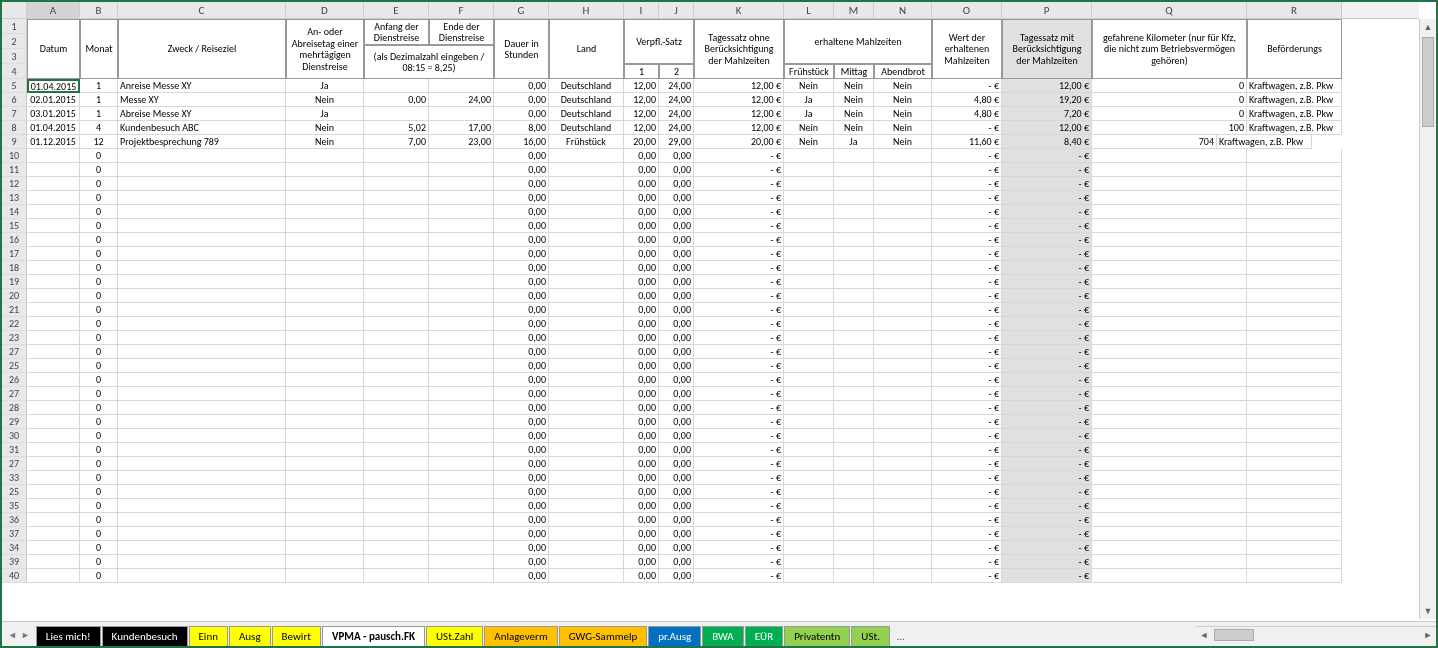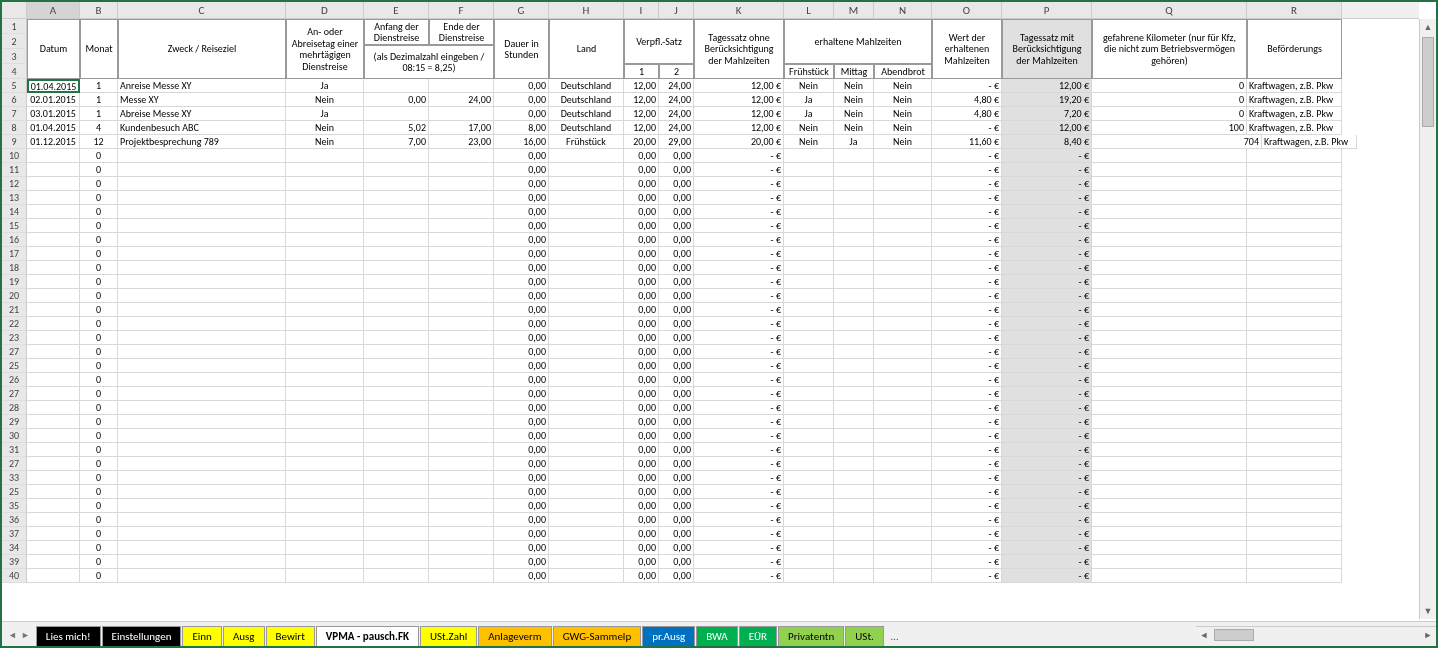--- a/index.html
+++ b/index.html
@@ -203,21 +203,21 @@
         <div class="cell r" style="width: 55px;">16,00</div>
         <div class="cell c" style="width: 75px;">Frühstück</div>
         <div class="cell r" style="width: 35px;">20,00</div>
         <div class="cell r" style="width: 35px;">29,00</div>
         <div class="cell r" style="width: 90px;">20,00 €</div>
         <div class="cell c" style="width: 50px;">Nein</div>
         <div class="cell c" style="width: 40px;">Ja</div>
         <div class="cell c" style="width: 58px;">Nein</div>
         <div class="cell r" style="width: 70px;">11,60 €</div>
         <div class="cell r hl" style="width: 90px;">8,40 €</div>
-        <div class="cell r" style="width: 170px;">704</div>
+        <div class="cell r" style="width: 125px;">704</div>
         <div class="cell" style="width: 95px;">Kraftwagen, z.B. Pkw</div>
       </div>
       <div class="row">
         <div class="rownum">10</div>
         <div class="cell c" style="width: 53px;"></div>
         <div class="cell c" style="width: 38px;">0</div>
         <div class="cell" style="width: 168px;"></div>
         <div class="cell c" style="width: 78px;"></div>
         <div class="cell r" style="width: 65px;"></div>
         <div class="cell r" style="width: 65px;"></div>
@@ -873,21 +873,21 @@
   <div class="arr" style="bottom:0">▼</div>
 </div>
 
 <div class="tabs-bar">
   <div class="tab-nav">
     <span>◄</span>
     <span>►</span>
   </div>
   <div class="tabs" id="tabs">
       <div class="tab black">Lies mich!</div>
-      <div class="tab black">Einstellungen</div>
+      <div class="tab black">Kundenbesuch</div>
       <div class="tab yellow">Einn</div>
       <div class="tab yellow">Ausg</div>
       <div class="tab yellow">Bewirt</div>
       <div class="tab active">VPMA - pausch.FK</div>
       <div class="tab yellow">USt.Zahl</div>
       <div class="tab orange">Anlageverm</div>
       <div class="tab orange">GWG-Sammelp</div>
       <div class="tab blue">pr.Ausg</div>
       <div class="tab green">BWA</div>
       <div class="tab green">EÜR</div>

